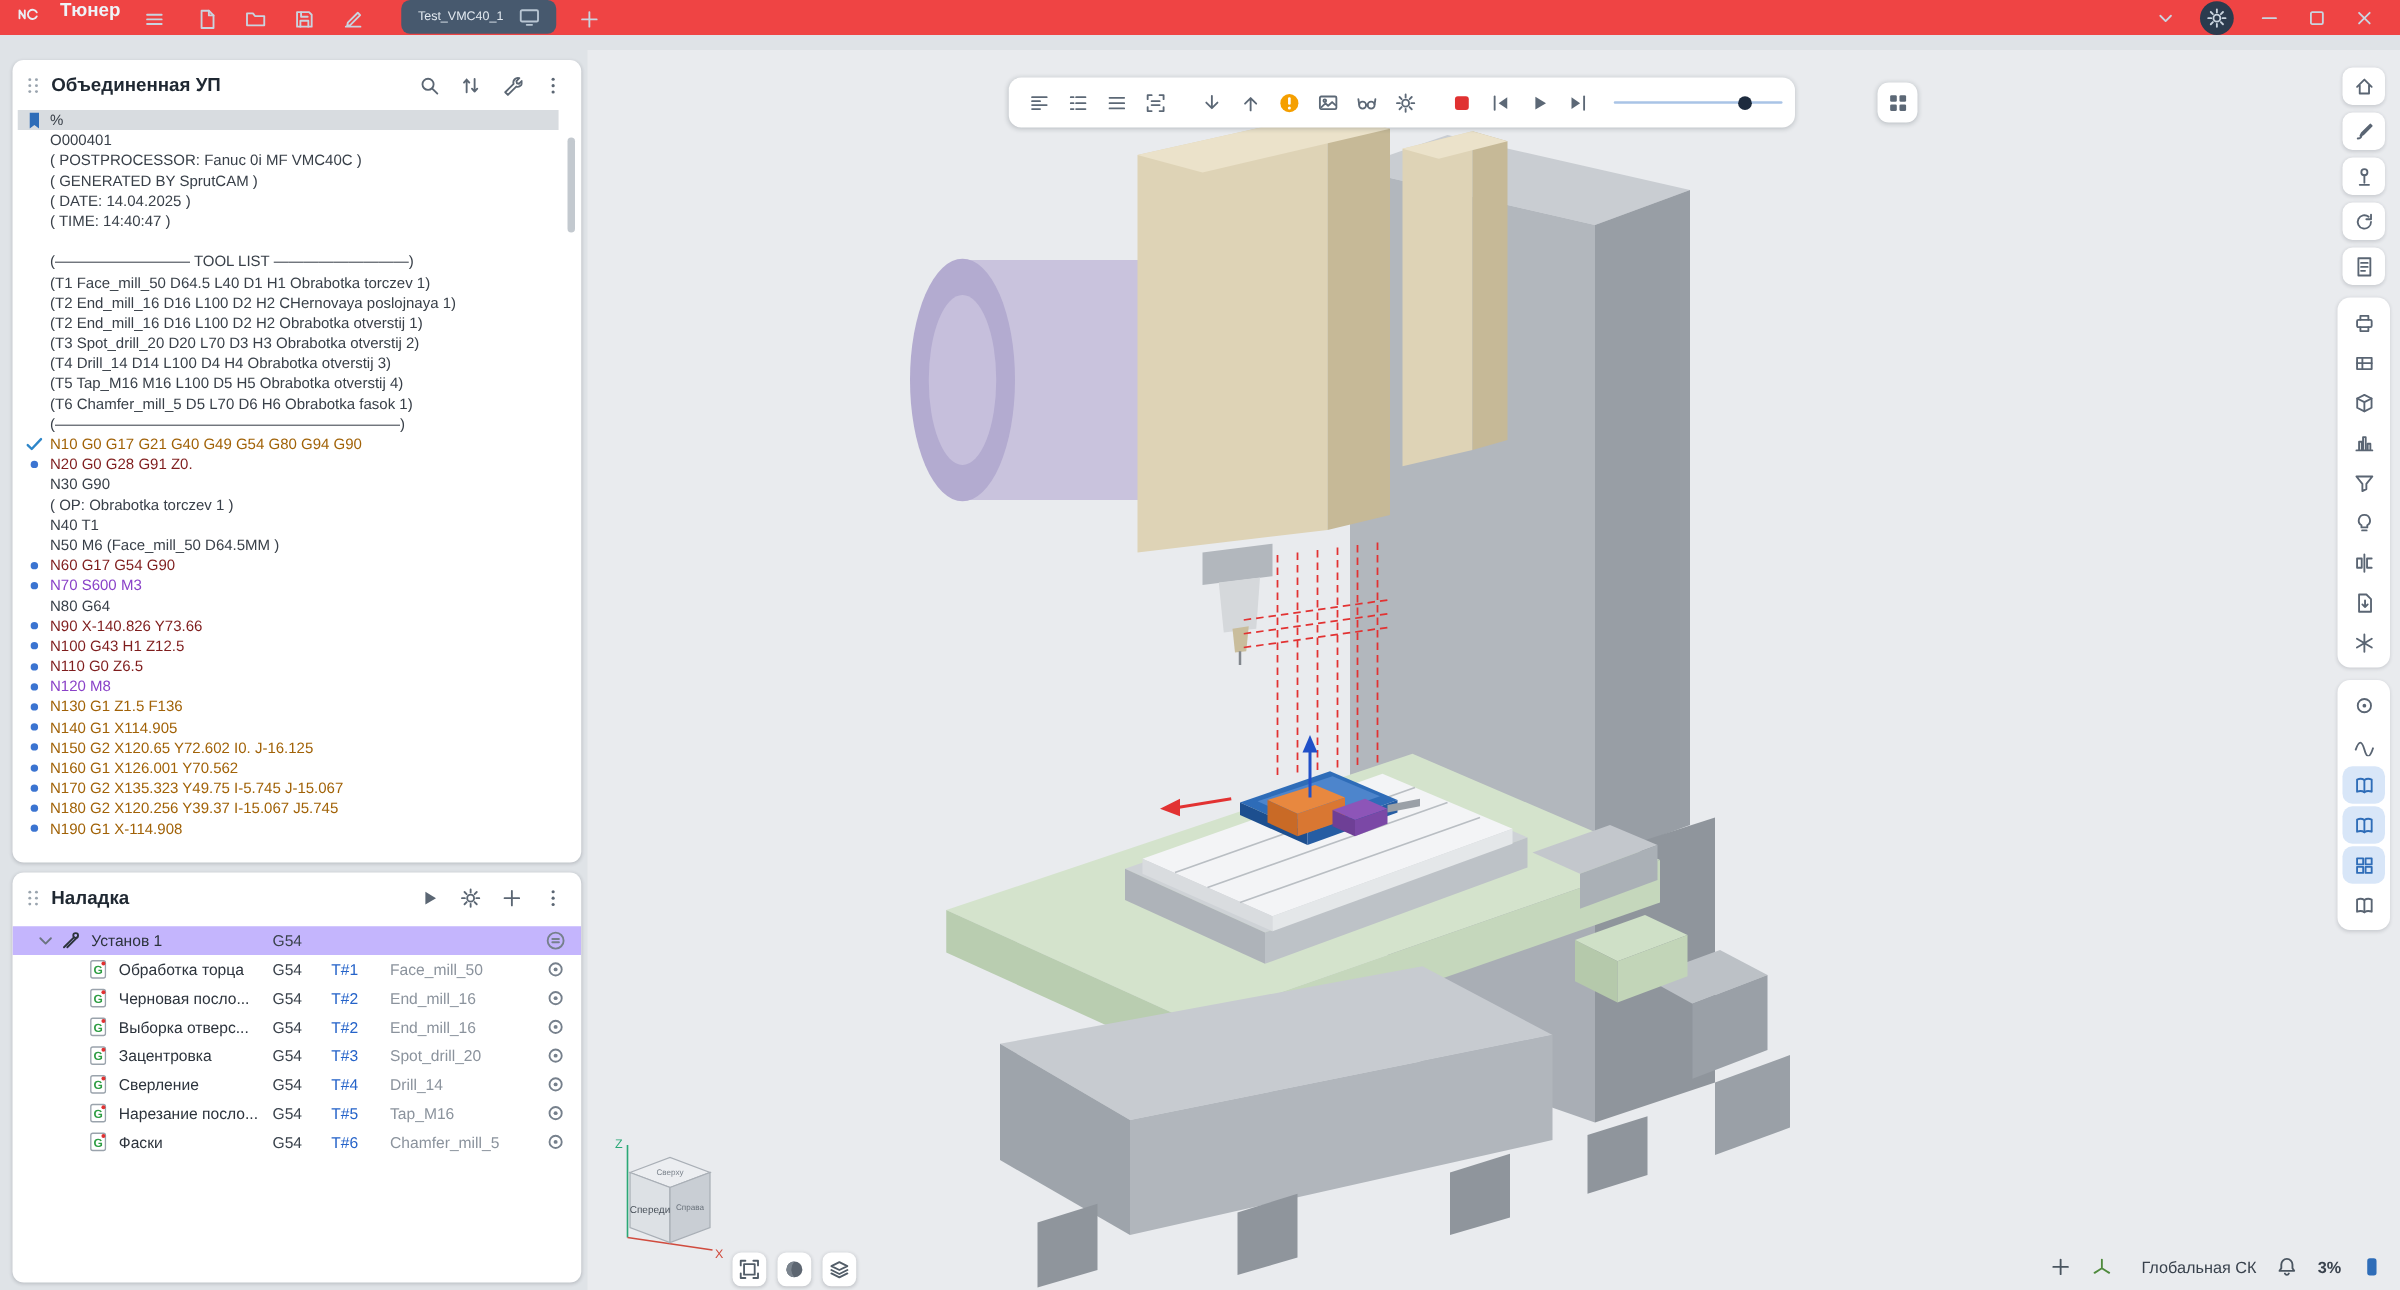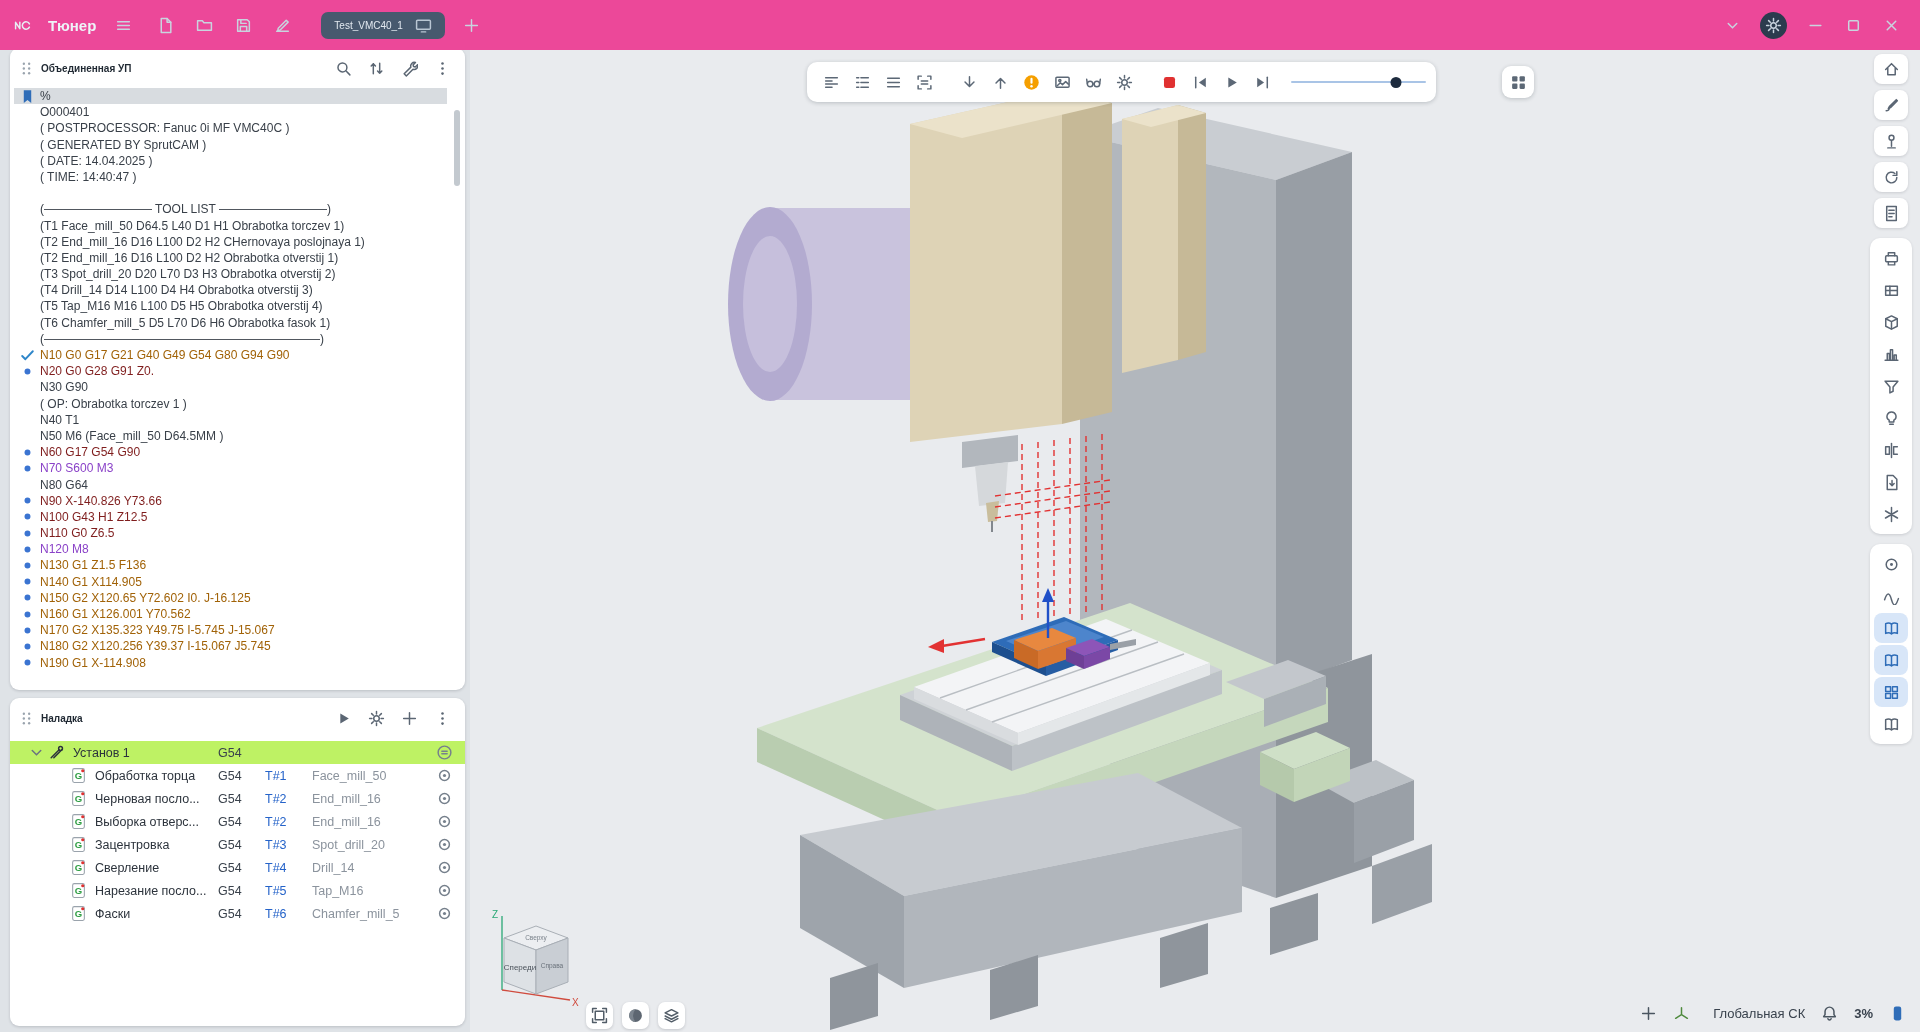--- a/index.html
+++ b/index.html
@@ -1,39 +1,39 @@
 <!DOCTYPE html>
 <html><head>
 <meta charset="utf-8">
 <style>
   *{margin:0;padding:0;box-sizing:border-box;font-family:"Liberation Sans",sans-serif}
   html,body{width:1920px;height:1032px;overflow:hidden;background:#dfe3e7}
   button{cursor:pointer}
 
   
-  .titlebar{position:absolute;top:0;left:0;right:0;height:50px;background:#ec4899;display:flex;align-items:center;color:#d7dfe8;z-index:50}
+  .titlebar{position:absolute;top:0;left:0;right:0;height:28px;background:#ef4444;display:flex;color:#d7dfe8;z-index:50}
   .logo{width:26px;height:22px;margin-left:14px;display:flex;align-items:center}
   .logo svg{width:22px;height:18px}
   .appname{font-size:15px;font-weight:700;margin:0 12px 0 8px;color:#eef3f8}
   .tbtn{width:30px;height:30px;background:none;border:0;color:#c9d4df;display:flex;align-items:center;justify-content:center;border-radius:6px}
   .tbtn svg{width:16px;height:16px}
   .tbtn.badge{background:#2b3b4e;border-radius:50%;width:27px;height:27px;margin:0 5px}
   .file-btns{display:flex;gap:9px;margin-left:12px}
   .tab{display:flex;align-items:center;gap:12px;background:#47596e;border-radius:7px;height:27px;padding:0 13px;margin-left:24px;color:#e2e9f0;font-size:10px}
   .tab .ticon{display:flex;color:#b9c6d3}
   .tab .ticon svg{width:15px;height:15px}
   .newtab{margin-left:12px}
   .spacer{flex:1}
   .win-controls{display:flex;align-items:center;gap:8px;margin-right:14px}
 
   
   .left-col{position:absolute;top:40px;left:0;width:470px;bottom:0;padding:8px 5px 6px 10px;display:flex;flex-direction:column;gap:8px}
   .panel{background:#fff;border-radius:9px;box-shadow:0 1px 3px rgba(20,30,40,.18)}
   .phead{display:flex;align-items:center;height:40px;padding:0 9px 0 8px;gap:6px}
-  .phead h2{font-size:10px;font-weight:700;color:#1f2832;margin-right:auto;white-space:nowrap}
+  .phead h2{font-size:15px;font-weight:700;color:#1f2832;margin-right:auto;white-space:nowrap}
   .drag{color:#9aa4ae;display:flex}
   .drag svg{width:15px;height:15px}
   .hbtns{display:flex;gap:5px}
   .hbtn{width:28px;height:28px;border:0;background:none;border-radius:6px;color:#5b6673;display:flex;align-items:center;justify-content:center}
   .hbtn svg{width:16px;height:16px}
 
   .gcode-panel{height:642px;flex:none;position:relative;overflow:hidden}
   .gcode-body{position:absolute;top:40px;left:4px;right:18px;bottom:4px;font-family:"DejaVu Sans Mono",monospace;font-size:12px;line-height:16.2px;overflow:hidden}
   .gline{display:flex;align-items:center;white-space:pre;height:16.2px}
   .gline.sel{background:#d8dce0}
@@ -43,21 +43,21 @@
   .mk.ck{color:#2e86c9}.mk.ck svg{width:13px;height:13px}
   .mk.dt{color:#3b74d1}
   .gtxt{color:#394049}
   .c-blue{color:#a16207}.c-red{color:#7f1d1d}.c-purple{color:#8a42c8}
   .vscroll{position:absolute;right:5px;top:48px;bottom:10px;width:6px}
   .vscroll .thumb{position:absolute;top:14px;height:76px;width:6px;border-radius:3px;background:#c3c9cf}
 
   .setup-panel{flex:1;position:relative;overflow:hidden}
   .tree{padding-top:3px}
   .trow{position:relative;height:23px;display:flex;align-items:center;font-size:12.5px;color:#2c333c}
-  .trow.sel{background:#bef264}
+  .trow.sel{background:#c4b5fd}
   .mrow{padding-left:26px}
   .srow{padding-left:18px}
   .orow{padding-left:58px}
   .chev{width:18px;color:#6b7480;display:flex;align-items:center}
   .chev svg{width:12px;height:12px}
   .ico{width:20px;display:flex;justify-content:center;margin-right:7px}
   .ico svg{width:15px;height:15px}
   .nm{white-space:nowrap}
   .cs{position:absolute;left:208px;color:#3a424c}
   .tl{position:absolute;left:255px;color:#2563c9}

